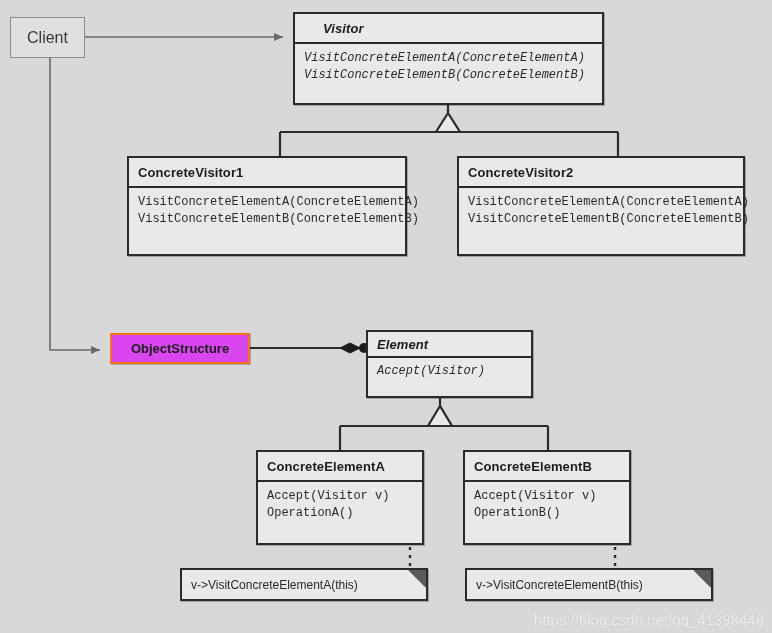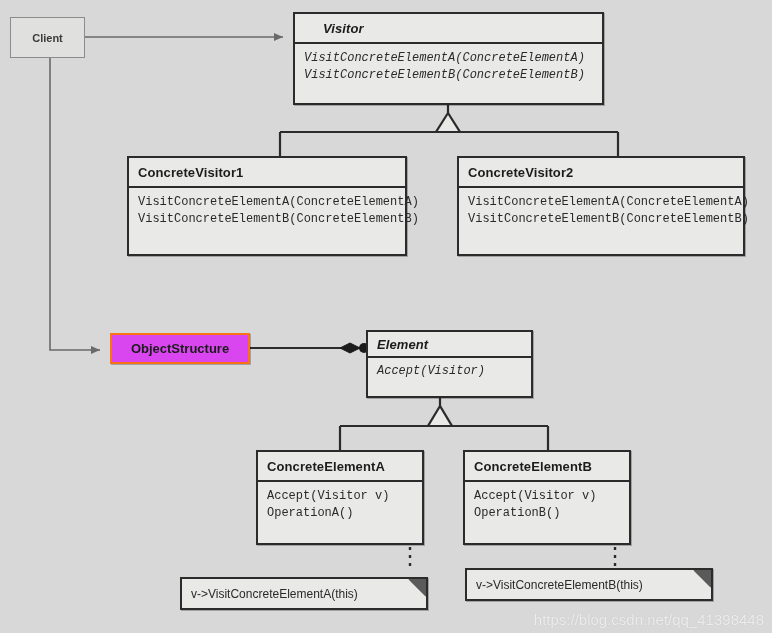--- a/index.html
+++ b/index.html
@@ -79,22 +79,22 @@
     box-shadow: none;
     background: #e0e0de;
   }
   .plain-label {
     font-size: 13px;
     font-weight: bold;
     color: #1c1c1c;
     white-space: nowrap;
   }
   .plain-label.thin {
-    font-weight: bold;
-    font-size: 11px;
+    font-weight: normal;
+    font-size: 16px;
     color: #3a3a3a;
   }
   
   .uml-note {
     position: absolute;
     background: #e9e9e7;
     border: 2px solid #2b2b2b;
     box-sizing: border-box;
     display: flex;
     align-items: center;
@@ -246,21 +246,21 @@
   </div>
 
   <div class="uml-box" style="left:463px; top:450px; width:168px; height:95px;">
     <div class="uml-title">ConcreteElementB</div>
     <div class="uml-sep uml-members">
       <div class="uml-member">Accept(Visitor v)</div>
       <div class="uml-member">OperationB()</div>
     </div>
   </div>
 
-  <div class="uml-note" style="left:180px; top:568px; width:248px; height:33px;margin-top:9px;">
+  <div class="uml-note" style="left:180px; top:568px; width:248px; height:33px;">
     <span class="note-text">v-&gt;VisitConcreteElementA(this)</span>
     <span class="note-fold"></span>
   </div>
 
   <div class="uml-note" style="left:465px; top:568px; width:248px; height:33px;">
     <span class="note-text">v-&gt;VisitConcreteElementB(this)</span>
     <span class="note-fold"></span>
   </div>
 
   <div id="watermark">https://blog.csdn.net/qq_41398448</div>

